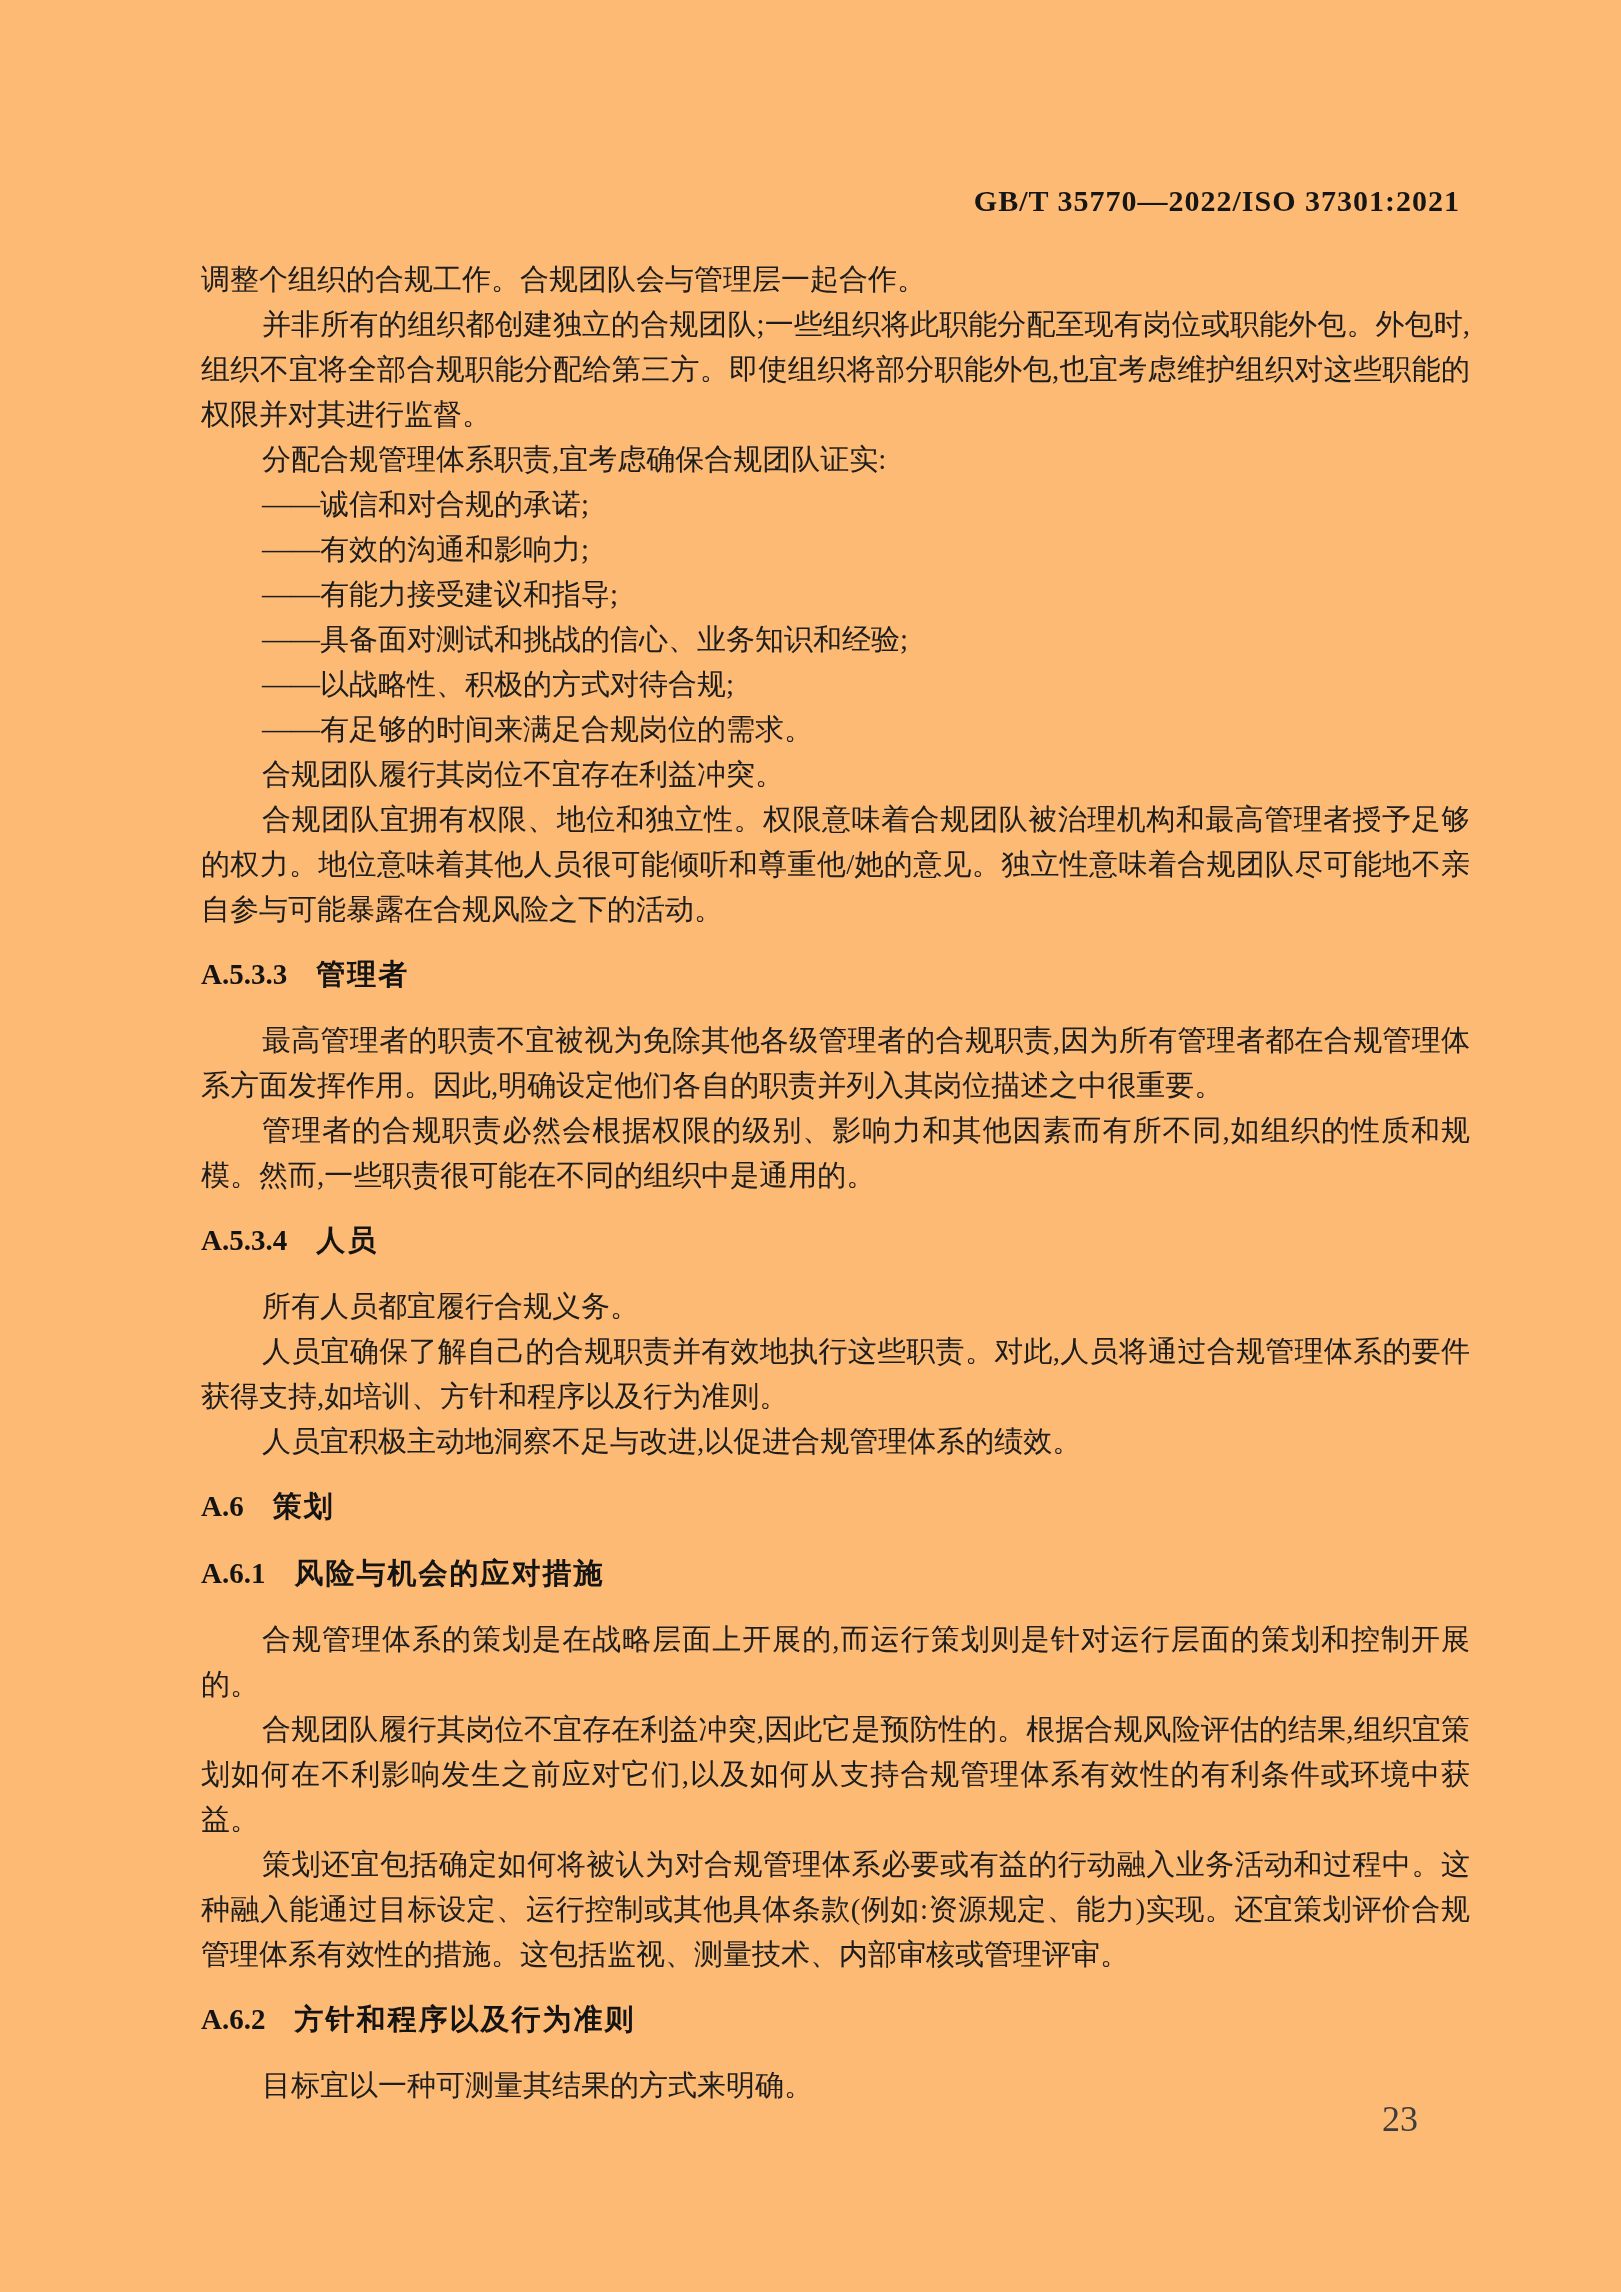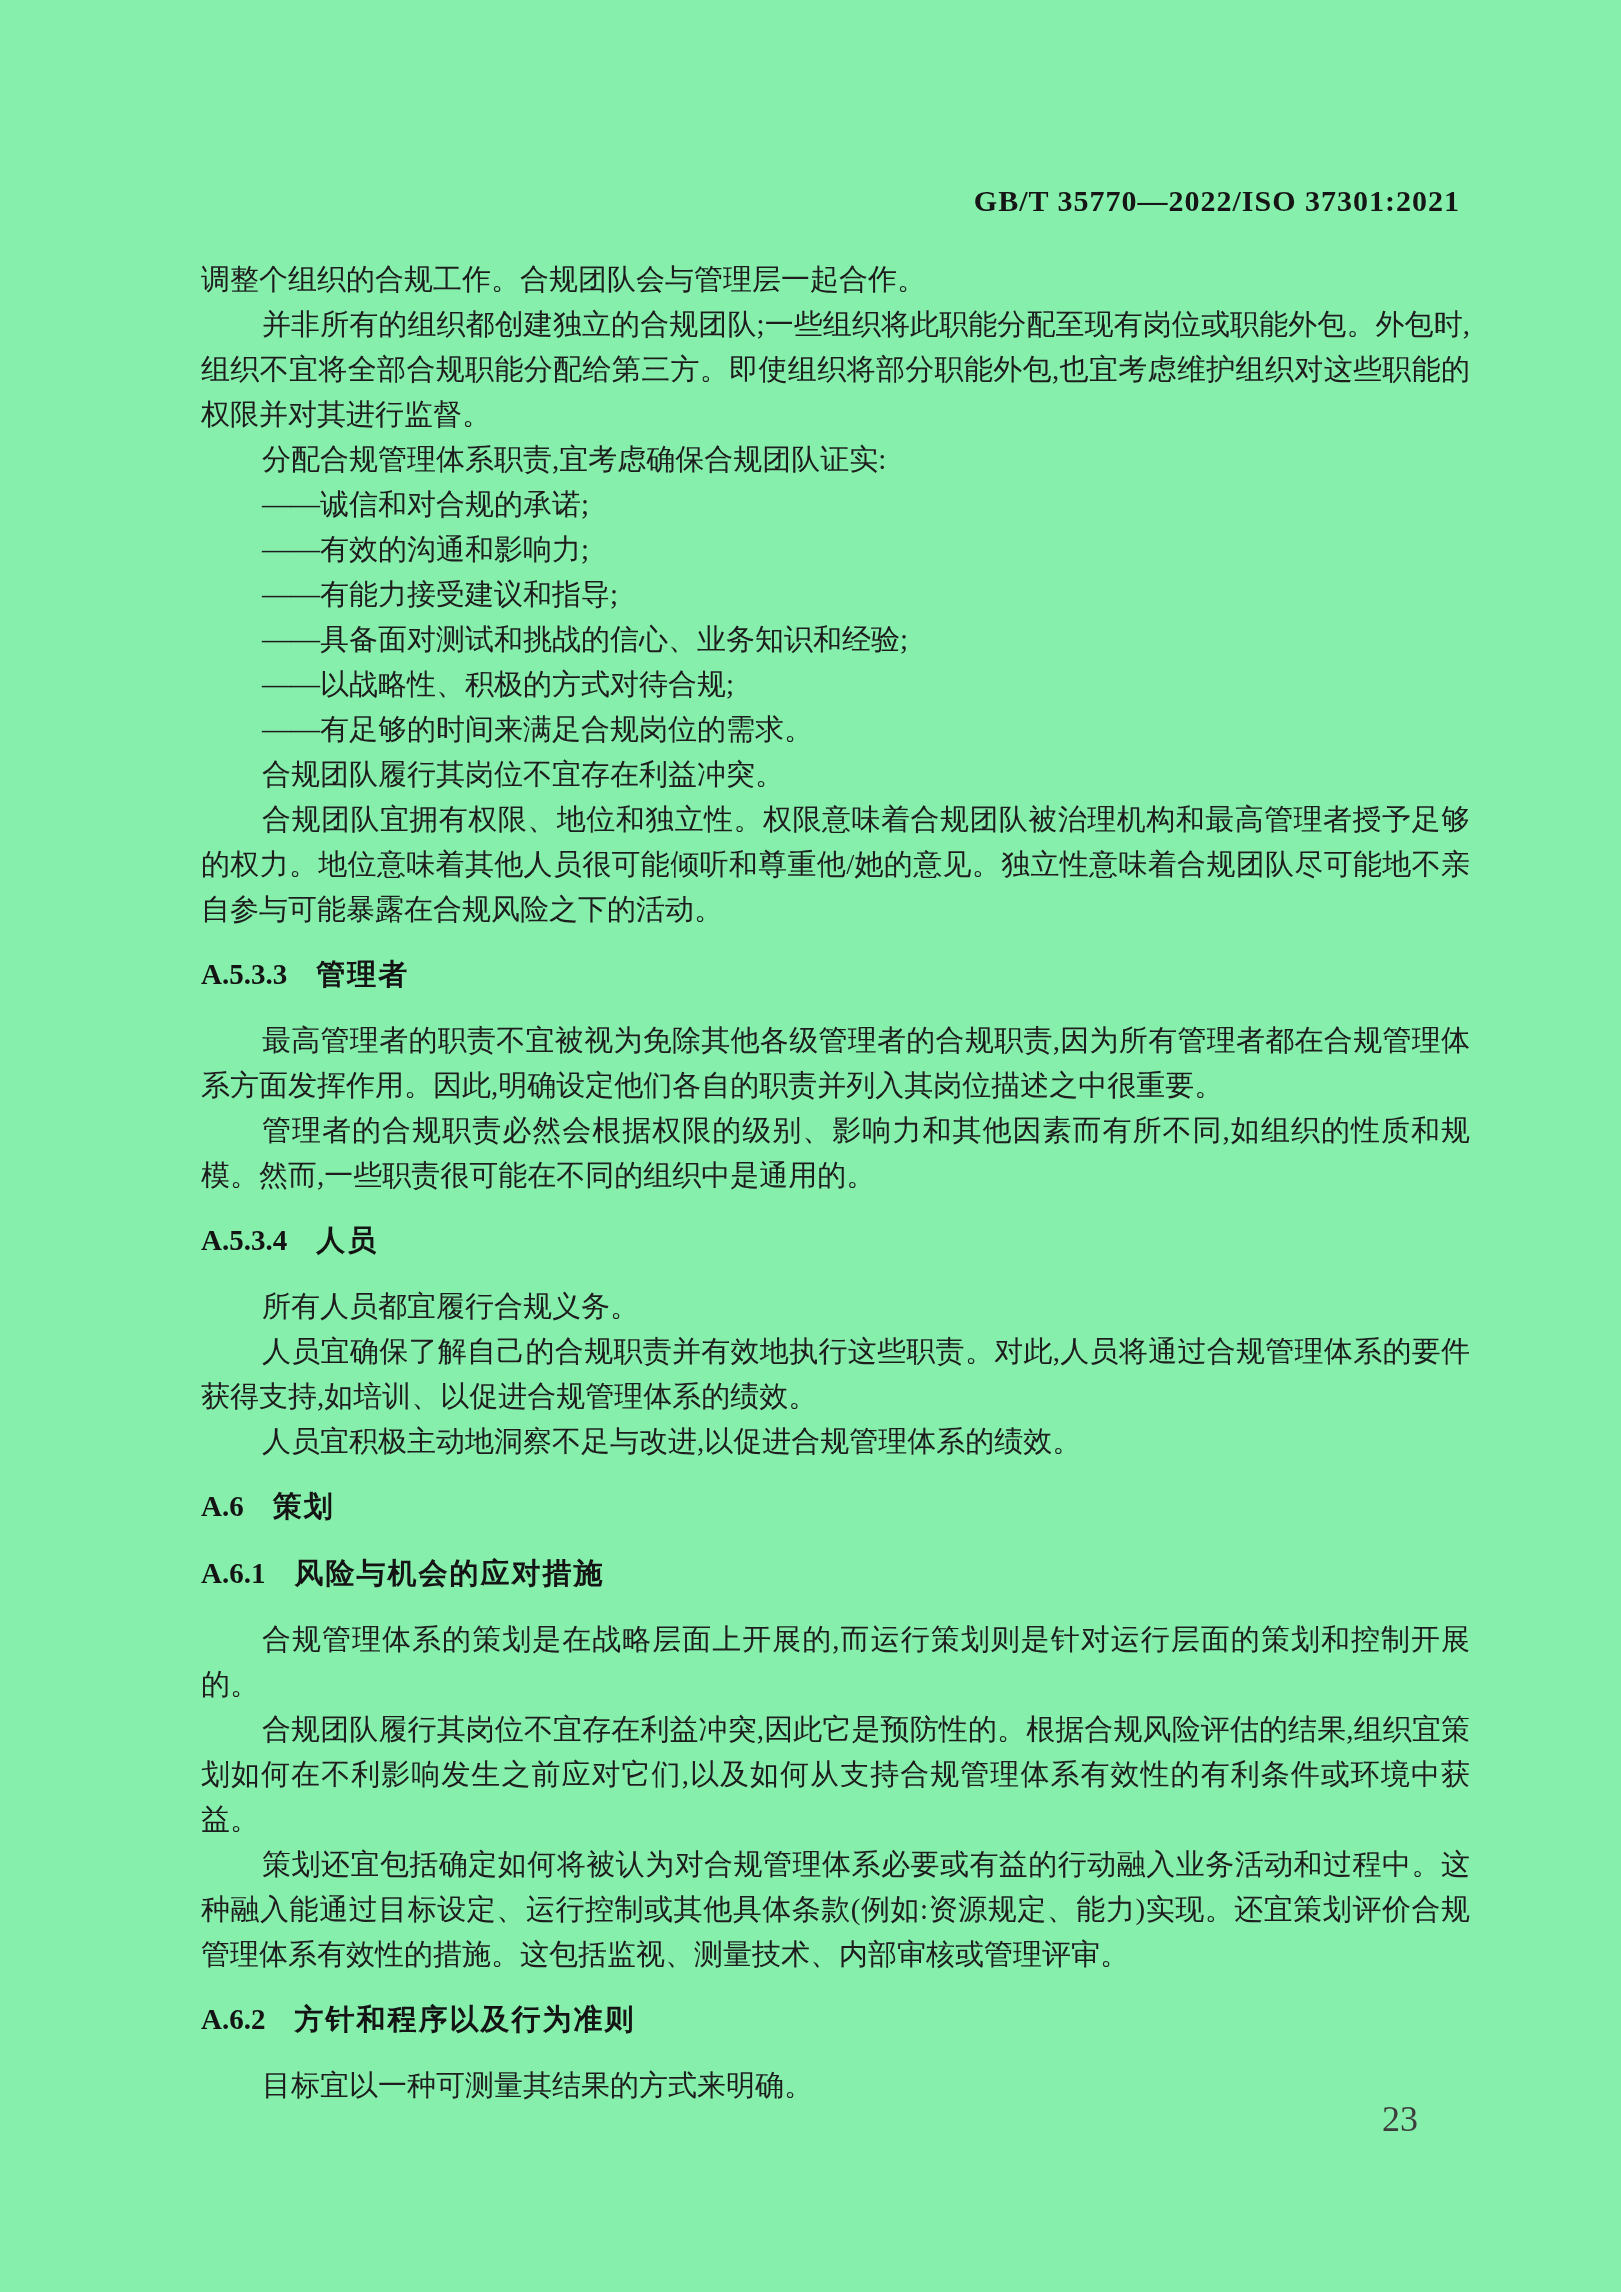--- a/index.html
+++ b/index.html
@@ -4,21 +4,21 @@
 <style>
   html, body {
     margin: 0;
     padding: 0;
     background: #ffffff;
   }
   .page {
     position: relative;
     width: 1621px;
     height: 2293px;
-    background: #86efac;
+    background: #fdba74;
     color: #1c1c1c;
     font-family: "Liberation Serif", serif;
     overflow: hidden;
   }
   .doc-header {
     position: absolute;
     top: 184px;
     right: 161px;
     font-size: 30px;
     font-weight: bold;
@@ -104,21 +104,21 @@
     <p class="para">最高管理者的职责不宜被视为免除其他各级管理者的合规职责,因为所有管理者都在合规管理体系方面发挥作用。因此,明确设定他们各自的职责并列入其岗位描述之中很重要。</p>
 
     <p class="para">管理者的合规职责必然会根据权限的级别、影响力和其他因素而有所不同,如组织的性质和规模。然而,一些职责很可能在不同的组织中是通用的。</p>
 
     <h4 class="heading">
       <span class="h-num">A.5.3.4</span><span class="h-title">人员</span>
     </h4>
 
     <p class="para">所有人员都宜履行合规义务。</p>
 
-    <p class="para">人员宜确保了解自己的合规职责并有效地执行这些职责。对此,人员将通过合规管理体系的要件获得支持,如培训、以促进合规管理体系的绩效。</p>
+    <p class="para">人员宜确保了解自己的合规职责并有效地执行这些职责。对此,人员将通过合规管理体系的要件获得支持,如培训、方针和程序以及行为准则。</p>
 
     <p class="para">人员宜积极主动地洞察不足与改进,以促进合规管理体系的绩效。</p>
 
     <h3 class="heading">
       <span class="h-num">A.6</span><span class="h-title">策划</span>
     </h3>
 
     <h4 class="heading">
       <span class="h-num">A.6.1</span><span class="h-title">风险与机会的应对措施</span>
     </h4>

